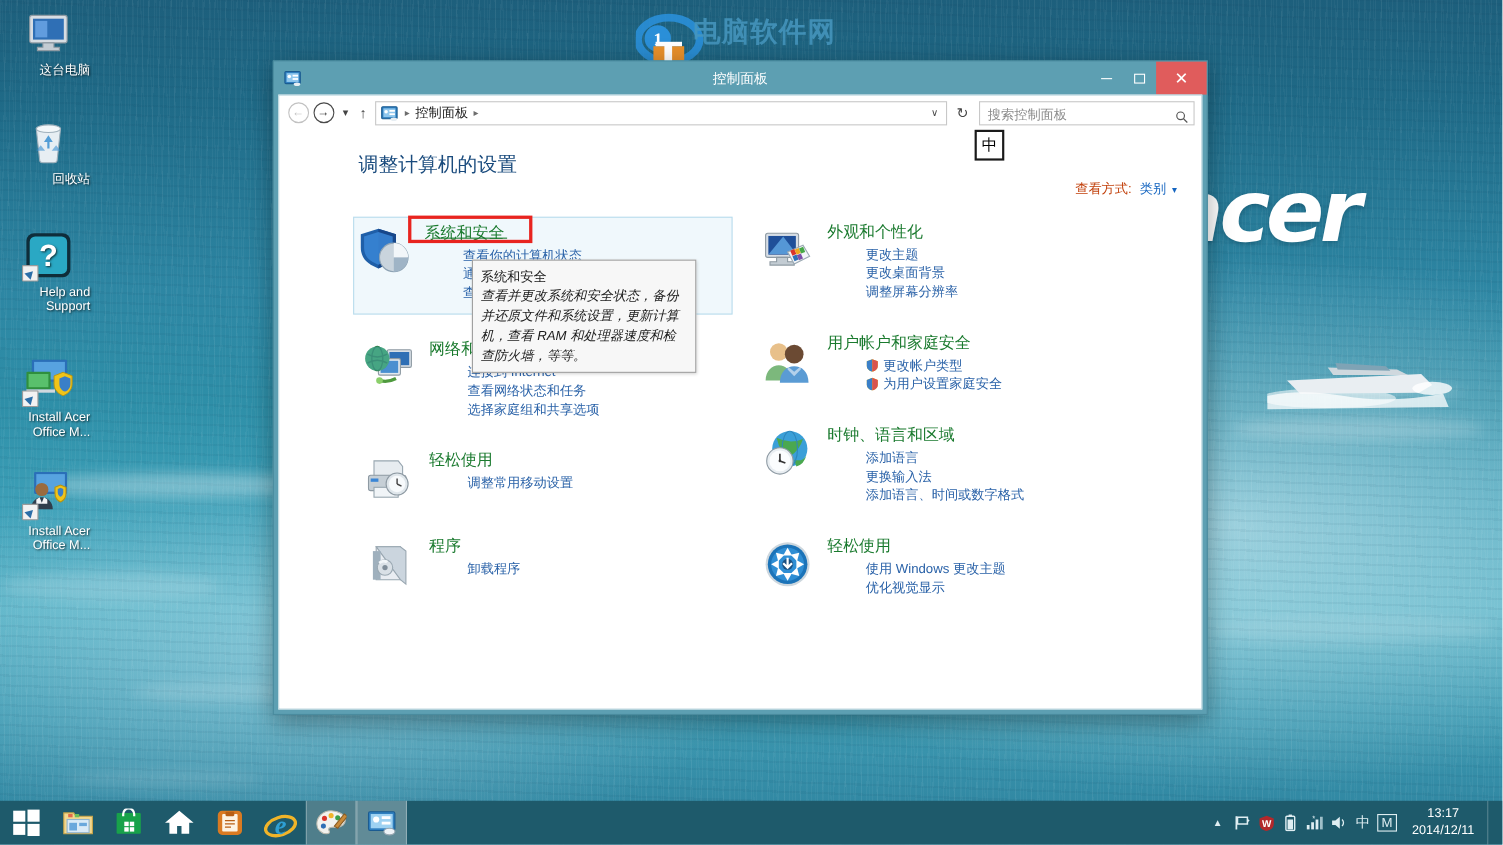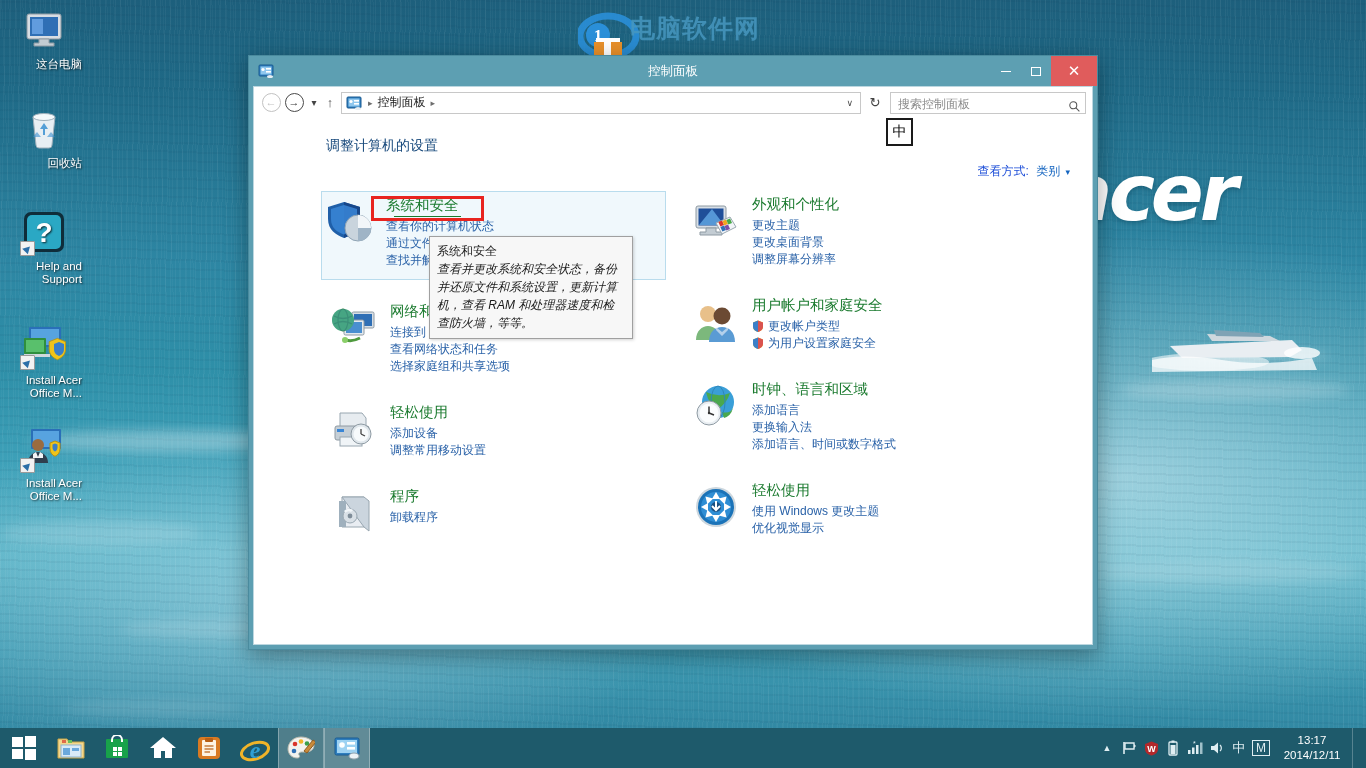--- a/index.html
+++ b/index.html
@@ -250,32 +250,32 @@
   }
 
   
   #content {
     position: relative;
     height: calc(100% - 32px);
     background: #ffffff;
     padding: 18px 24px 0 72px;
   }
   #page-title {
-    font-size: 14px;
+    font-size: 18px;
     color: #1a4b7d;
     margin-bottom: 14px;
   }
   #viewby {
     position: absolute;
     right: 22px; top: 44px;
     font-size: 12px;
     color: #3b3b3b;
     white-space: nowrap;
   }
-  #viewby .lbl { color: #1d4ed8; margin-left: 11px; }
+  #viewby .lbl { color: #c2410c; margin-left: 11px; }
   #viewby .val { color: #1565c0; margin-left: 4px; cursor: default; }
   #viewby .caret { color: #1565c0; font-size: 9px; margin-left: 2px; }
 
   .cols { display: flex; padding-top: 22px; }
   .col { width: 350px; }
   .col.right { margin-left: 0px; padding-left: 12px; }
 
   .cat {
     display: flex;
     margin-bottom: 18px;
@@ -304,20 +304,21 @@
     cursor: default;
   }
   .cat.hl .cat-title { color: #1a7a2e; }
   .cat-link {
     display: block;
     font-size: 12px;
     color: #2a62a8;
     line-height: 17px;
     cursor: default;
     white-space: nowrap;
+    margin-left: 35px;
   }
   .cat-link .shieldmini {
     display: inline-block;
     width: 12px; height: 12px;
     margin-right: 4px;
     vertical-align: -2px;
   }
 
   
   #red-box {
@@ -642,21 +643,20 @@
                   <rect x="10" y="32" width="22" height="9" fill="#f0f4f7" stroke="#98a6b0"></rect>
                   <rect x="7" y="24" width="7" height="3" fill="#3a86d6"></rect>
                   <circle cx="31" cy="29" r="10" fill="#dfe6eb" stroke="#8e9aa3"></circle>
                   <circle cx="31" cy="29" r="7.5" fill="#f7fafc"></circle>
                   <line x1="31" y1="29" x2="31" y2="24" stroke="#444" stroke-width="1.3"></line>
                   <line x1="31" y1="29" x2="35" y2="31" stroke="#444" stroke-width="1.3"></line>
                 </svg>
               </div>
               <div class="cattext">
                 <span class="cat-title">轻松使用</span>
-                <span class="cat-link">添加设备</span>
                 <span class="cat-link">调整常用移动设置</span>
               </div>
             </div>
 
             <div class="cat">
               <div class="catico">
                 <svg viewBox="0 0 48 48" width="48" height="48">
                   <path d="M12 8 h22 v30 h-22 z" fill="#e9edf2" stroke="#98a6b0"></path>
                   <path d="M12 8 h22 l5 4 v30 l-5 -4 z" fill="#cbd5de" stroke="#98a6b0"></path>
                   <rect x="9" y="12" width="7" height="26" fill="#9fb0bd"></rect>

